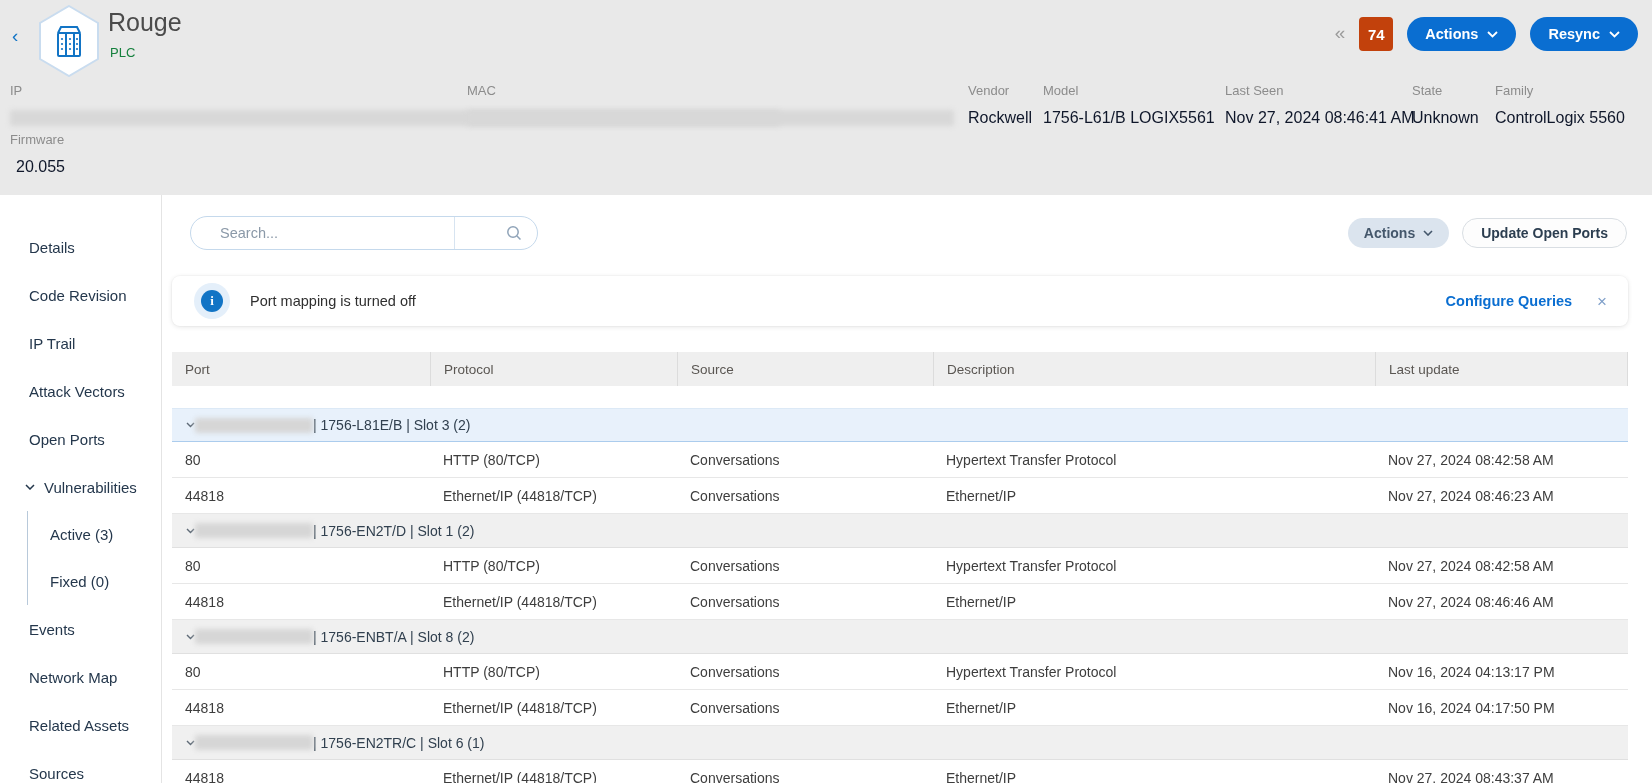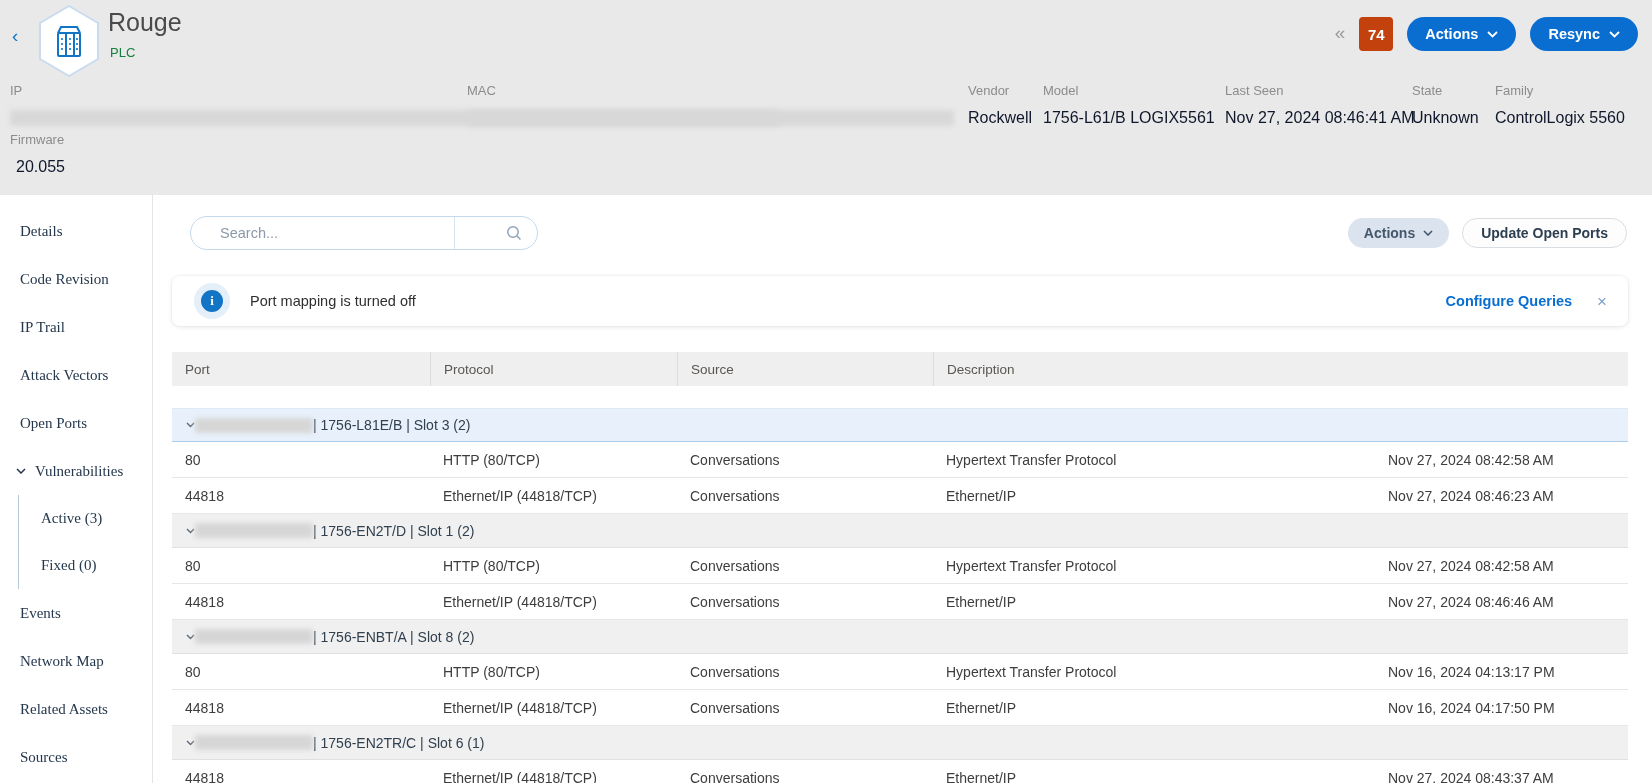--- a/index.html
+++ b/index.html
@@ -17,21 +17,21 @@
   .hdr-actions { position:absolute; top:17px; right:14px; display:flex; align-items:center; gap:14px; }
   .collapse-chev { color:#9b9b9b; font-size:19px; padding-bottom:2px; cursor:pointer; }
   .risk-badge { width:34px; height:34px; background:#c2410c; border-radius:4px; color:#fff;
     font-size:15px; font-weight:700; display:flex; align-items:center; justify-content:center; }
   .pill-btn { height:34px; padding:0 18px; border:none; border-radius:17px; background:#0a6ed1;
     color:#fff; font-family:inherit; font-size:14.5px; font-weight:700; display:flex; align-items:center; gap:9px; cursor:pointer; }
   .fld-label { position:absolute; font-size:13px; color:#8c8c8c; }
   .fld-value { position:absolute; font-size:16px; color:#0f172a; }
   .redacted { position:absolute; background:#d8d8d8; border-radius:2px; filter:blur(2.5px); }
   
-  .sidebar { position:absolute; left:4px; top:195px; width:149px; height:588px; border-right:1px solid #e4e4e4; padding-top:12px;font-family:Liberation Serif, serif; }
+  .sidebar { position:absolute; left:13px; top:195px; width:149px; height:588px; border-right:1px solid #e4e4e4; padding-top:28px; }
   .side-item { height:48px; display:flex; align-items:center; padding-left:16px; font-size:15px;
     font-weight:500; color:#24374c; cursor:pointer; gap:9px; }
   .side-group { margin-left:14px; border-left:1px solid #b8c9da; }
   .side-sub { height:47px; display:flex; align-items:center; padding-left:22px; font-size:15px;
     font-weight:500; color:#24374c; cursor:pointer; }
   
   .main { position:absolute; left:172px; top:195px; width:1456px; height:588px; }
   .search-bar { position:absolute; left:18px; top:21px; width:348px; height:34px; background:#fff;
     border:1px solid #c5d9ec; border-radius:17px; display:flex; align-items:center; overflow:hidden;gap:36px; }
   .search-bar input { flex:1; border:none; outline:none; padding:0 10px 0 29px; font-family:inherit;
@@ -227,20 +227,21 @@
         <span class="banner-close">×</span>
       </div>
     </div>
 
     <div class="tbl">
       <div class="tbl-hdr">
         <div>Port</div>
         <div>Protocol</div>
         <div>Source</div>
         <div>Description</div>
+        <div class="lastcol">Last update</div>
       </div>
 
       <div class="grp-row grp-blue">
         <span class="grp-chev">
             <svg width="9" height="6" viewBox="0 0 9 6">
               <path d="M1 1 L4.5 4.5 L8 1" stroke="#5f6b77" stroke-width="1.4" fill="none"></path>
             </svg>
           </span>
         <span class="grp-redact"></span>
         <span class="grp-label">| 1756-L81E/B | Slot 3 (2)</span>

